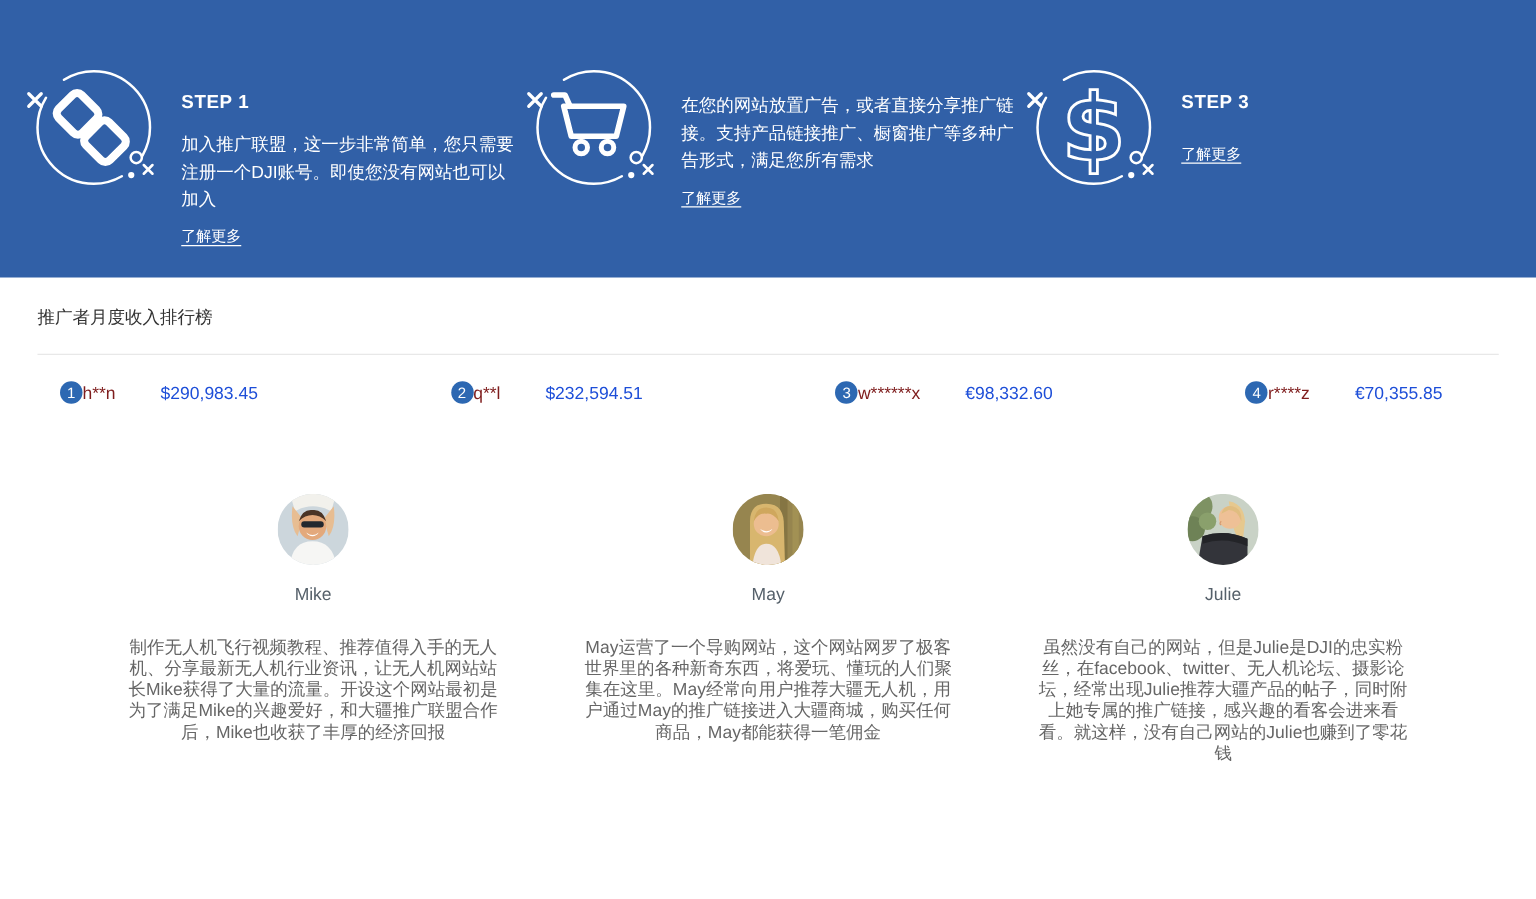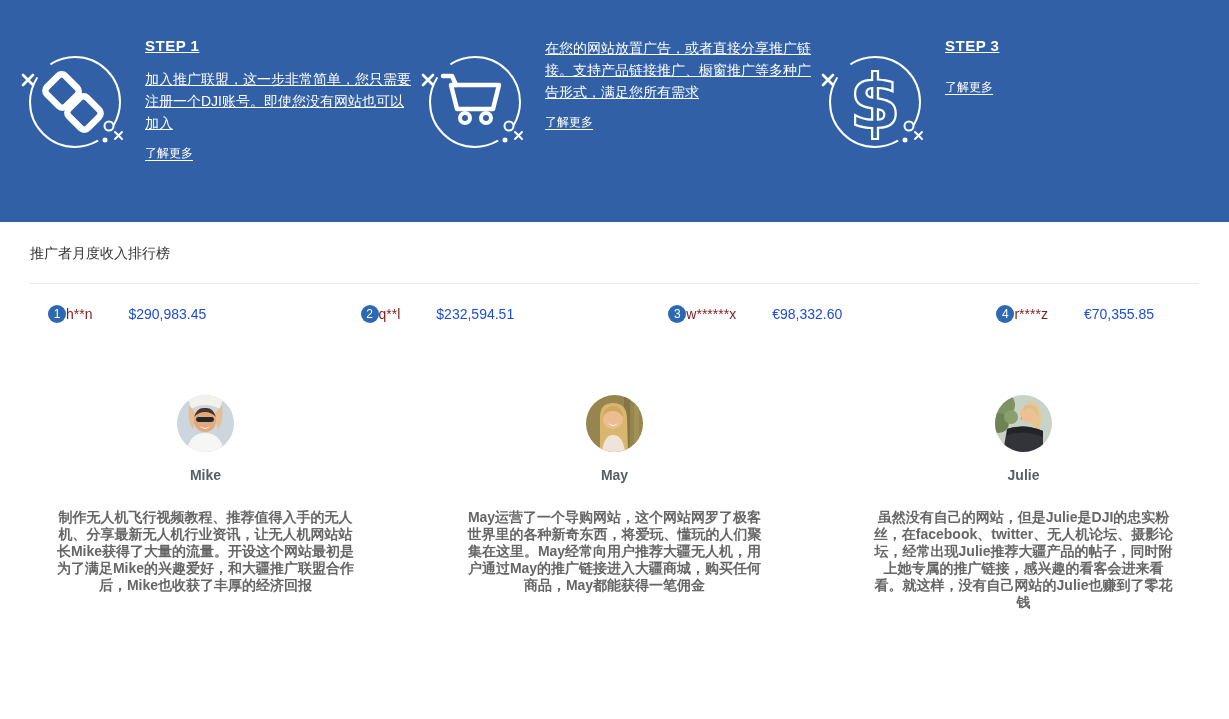--- a/index.html
+++ b/index.html
@@ -26,25 +26,24 @@
     align-items: flex-start;
   }
   .step-icon-box {
     width: 120px;
     height: 120px;
     margin-top: 42px;
     flex: 0 0 120px;
   }
   .step-icon-box svg { display: block; }
   .step-text {
-    margin-top: 37px;
+    margin-top: 73px;
     margin-left: 10px;
     width: 270px;
     color: #ffffff;
-    text-decoration: underline;
   }
   .step-title {
     font-size: 15px;
     font-weight: 600;
     letter-spacing: 0.5px;
     margin-bottom: 14px;
   }
   .step-desc {
     font-size: 14px;
     line-height: 22px;
@@ -101,23 +100,22 @@
   .lb-amount {
     font-size: 14px;
     color: #1d4ed8;
     margin-left: 36px;
   }
 
   
   .testimonials {
     display: flex;
     justify-content: center;
-    gap: 109px;
+    gap: 64px;
     margin-top: 72px;
-    font-weight: bold;
   }
   .person-col {
     width: 300px;
     display: flex;
     flex-direction: column;
     align-items: center;
   }
   .avatar {
     width: 57px;
     height: 57px;

